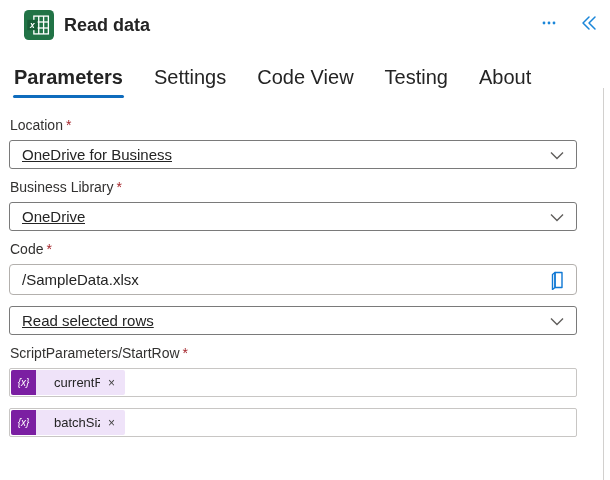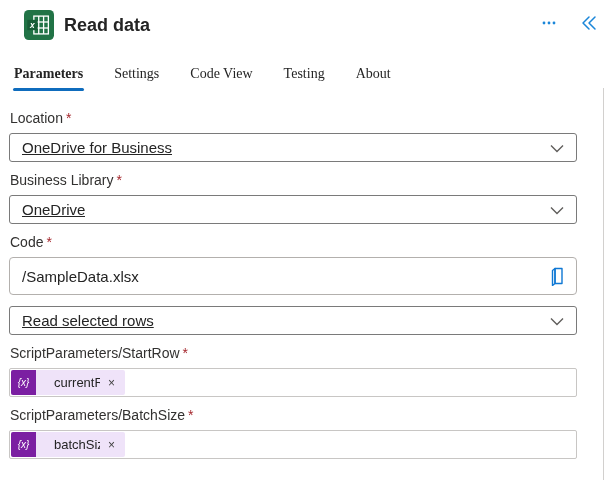--- a/index.html
+++ b/index.html
@@ -10,34 +10,34 @@
 
   
   .header { position:relative; height:50px; padding:10px 12px 0 24px; display:flex; align-items:flex-start; }
   .app-icon { width:30px; height:30px; flex:0 0 auto; }
   .header-title { margin-left:10px; font-size:18px; font-weight:700; line-height:30px; color:#242424; }
   .header-actions { position:absolute; right:8px; top:12px; display:flex; align-items:center; gap:14px; }
   .icon-btn { border:none; background:transparent; padding:2px 4px; cursor:pointer; display:flex; align-items:center; }
 
   
   .tabs { display:flex; padding-left:13px; margin-top:16px; }
-  .tab { margin-right:29px; padding:0 1px 9px 1px; font-size:14px; color:#242424; cursor:pointer; position:relative; background:transparent; border:none; font-family:Liberation Serif, serif; }
+  .tab { margin-right:29px; padding:0 1px 9px 1px; font-size:20px; color:#242424; cursor:pointer; position:relative; background:transparent; border:none; font-family:Liberation Sans, sans-serif; }
   .tab.active { font-weight:700; }
   .tab.active::after { content:""; position:absolute; left:0; right:0; bottom:0; height:3px; border-radius:2px; background:#0f6cbd; }
 
   
   .content { padding:20px 0 0 9px; }
   .group { margin-bottom:11px; width:568px; }
   .field-label { font-size:14px; line-height:15px; color:#323130; margin-bottom:7px; padding-left:1px; }
   .req { color:#a4262c; margin-left:3px; }
 
   .dropdown { height:29px; border:1px solid #7a7a7a; border-radius:3px; display:flex; align-items:center; justify-content:space-between; padding:0 12px; font-size:15px; cursor:pointer; background:#fff;text-decoration:underline; }
   .dd-value { white-space:nowrap; overflow:hidden; }
 
-  .file-box { height:38px; border:1px solid #b3b0ad; border-radius:4px; display:flex; align-items:center; padding:0 8px 0 0; background:#fff; }
+  .file-box { height:31px; border:1px solid #b3b0ad; border-radius:4px; display:flex; align-items:center; padding:0 8px 0 0; background:#fff; }
   .file-input { flex:1; border:none; outline:none; font-size:15px; font-family:inherit; color:#242424; padding:0 8px 0 12px; background:transparent; height:100%; }
   .picker-btn { border:none; background:transparent; padding:2px; cursor:pointer; display:flex; align-items:center; }
 
   .token-box { height:29px; border:1px solid #c8c6c4; border-radius:2px; display:flex; align-items:center; padding:1px; background:#fff; }
   .pill { display:inline-flex; align-items:center; height:25px; background:#efe3f9; border-radius:2px; cursor:pointer; }
   .pill-badge { width:25px; height:25px; background:#7b1fa2; color:#fff; border-radius:2px 0 0 2px; display:flex; align-items:center; justify-content:center; font-size:10px; font-style:italic; }
   .pill-text { font-size:13px; color:#242424; padding-left:18px; max-width:64px; white-space:nowrap; overflow:hidden; }
   .pill-x { border:none; background:transparent; font-size:12px; color:#424242; margin:0 6px 0 4px; padding:2px 4px; cursor:pointer; line-height:1; }
 </style>
 </head>
@@ -149,23 +149,20 @@
       <div class="token-box">
         <span class="pill">
           <span class="pill-badge">{x}</span>
           <span class="pill-text">currentR...</span>
           <button class="pill-x">×</button>
         </span>
       </div>
     </div>
 
     <div class="group">
-      <div class="field-label">
-        <span>ScriptParameters/BatchSize</span><span class="req">*</span>
-      </div>
       <div class="token-box">
         <span class="pill">
           <span class="pill-badge">{x}</span>
           <span class="pill-text">batchSize</span>
           <button class="pill-x">×</button>
         </span>
       </div>
     </div>
 
   </div>

